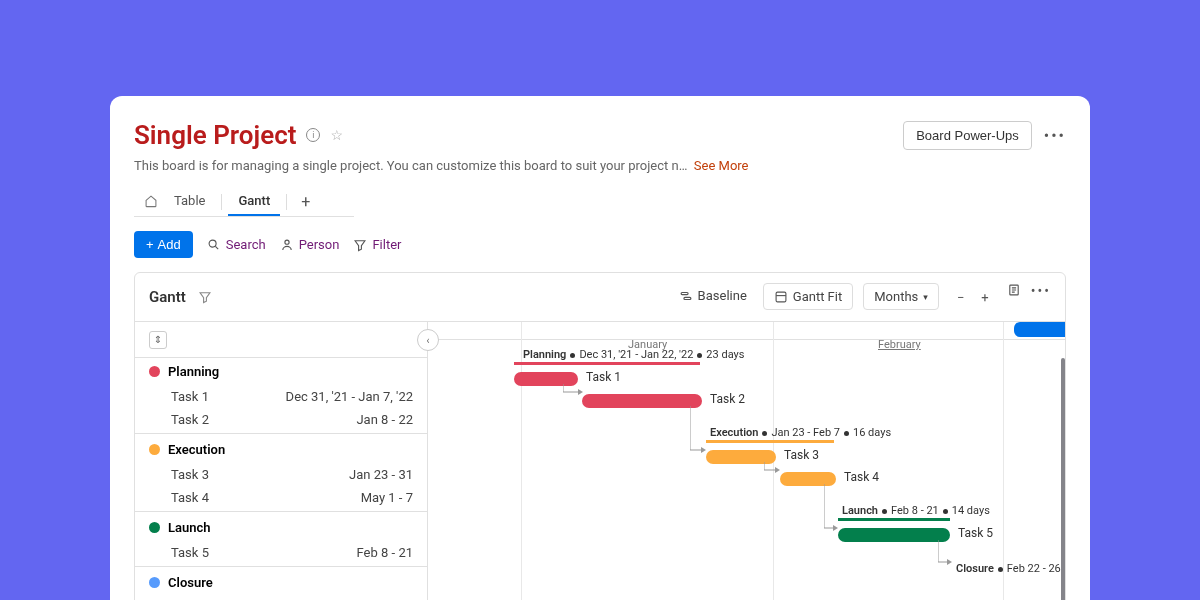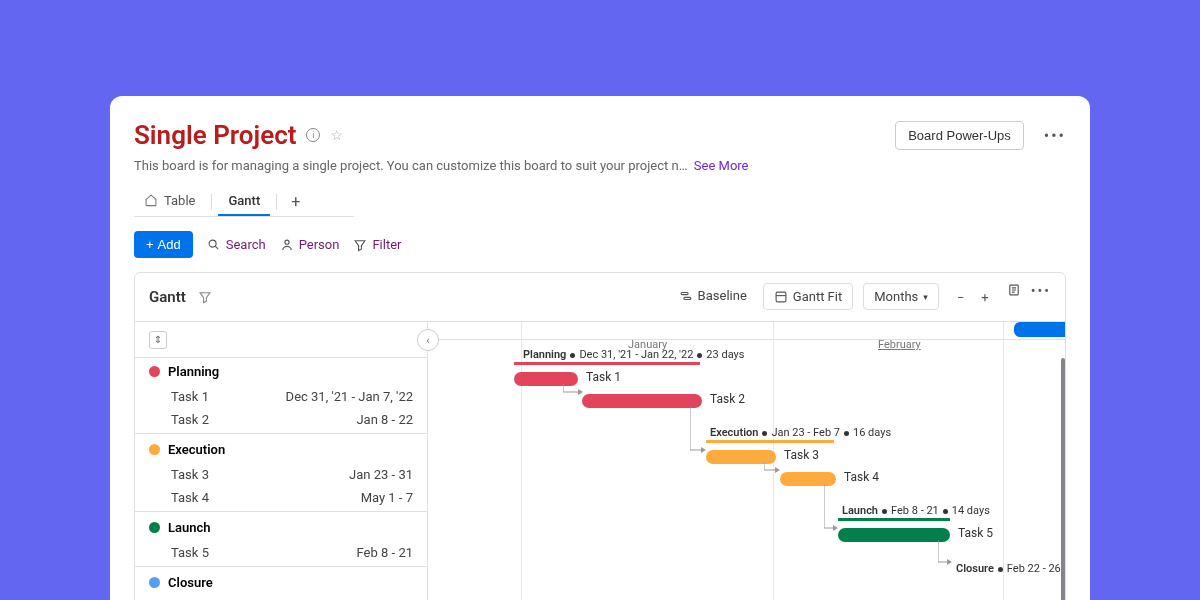--- a/index.html
+++ b/index.html
@@ -25,27 +25,27 @@
 .header {
   display: flex;
   align-items: center;
   justify-content: space-between;
   padding: 0 24px;
 }
 .title-row { display: flex; align-items: center; gap: 10px; }
 .title { font-size: 26px; font-weight: 600; color: #b91c1c; }
 .icon-circ { width: 14px; height: 14px; border: 1.5px solid #888; border-radius: 50%; display: inline-flex; align-items: center; justify-content: center; font-size: 9px; color: #888; }
 .star { font-size: 14px; color: #aaa; }
-.header-right { display: flex; align-items: center; gap: 20px; }
+.header-right { display: flex; align-items: center; gap: 12px; }
 .power-btn { border: 1px solid #ccc; background: #fff; padding: 6px 12px; border-radius: 4px; font-size: 13px; color: #333; cursor: pointer; }
 .dots { font-size: 16px; letter-spacing: 2px; color: #555; cursor: pointer; }
 .desc { padding: 8px 24px 0 24px; font-size: 13px; color: #666; }
-.see-more { color: #6d28d9; cursor: pointer; }
+.see-more { color: #c2410c; cursor: pointer; }
 .tabs { display: flex; align-items: center; gap: 4px; padding: 14px 24px 0 24px; border-bottom: 0; }
-.tab { display: flex; align-items: flex-start; gap: 6px; padding: 6px 10px; font-size: 13px; color: #555; border-bottom: 2px solid transparent; cursor: pointer; }
+.tab { display: flex; align-items: center; gap: 16px; padding: 6px 10px; font-size: 13px; color: #555; border-bottom: 2px solid transparent; cursor: pointer; }
 .tab.active { border-bottom-color: #0073ea; color: #333; font-weight: 500; }
 .tab-sep { width: 1px; height: 16px; background: #ddd; margin: 0 2px; }
 .plus-tab { padding: 4px 8px; cursor: pointer; color: #555; }
 .tabs-line { border-bottom: 1px solid #e0e0e0; margin: 0 24px 0 24px; width: 220px; }
 
 .toolbar { display: flex; align-items: center; gap: 14px; padding: 14px 24px; }
 .add-btn { background: #0073ea; color: #fff; border: none; padding: 6px 12px; border-radius: 4px; font-size: 13px; display: flex; align-items: center; gap: 4px; cursor: pointer; }
 .tool-item { display: flex; align-items: center; gap: 5px; font-size: 13px; color: #701a75; cursor: pointer; }
 
 .gantt-panel {

